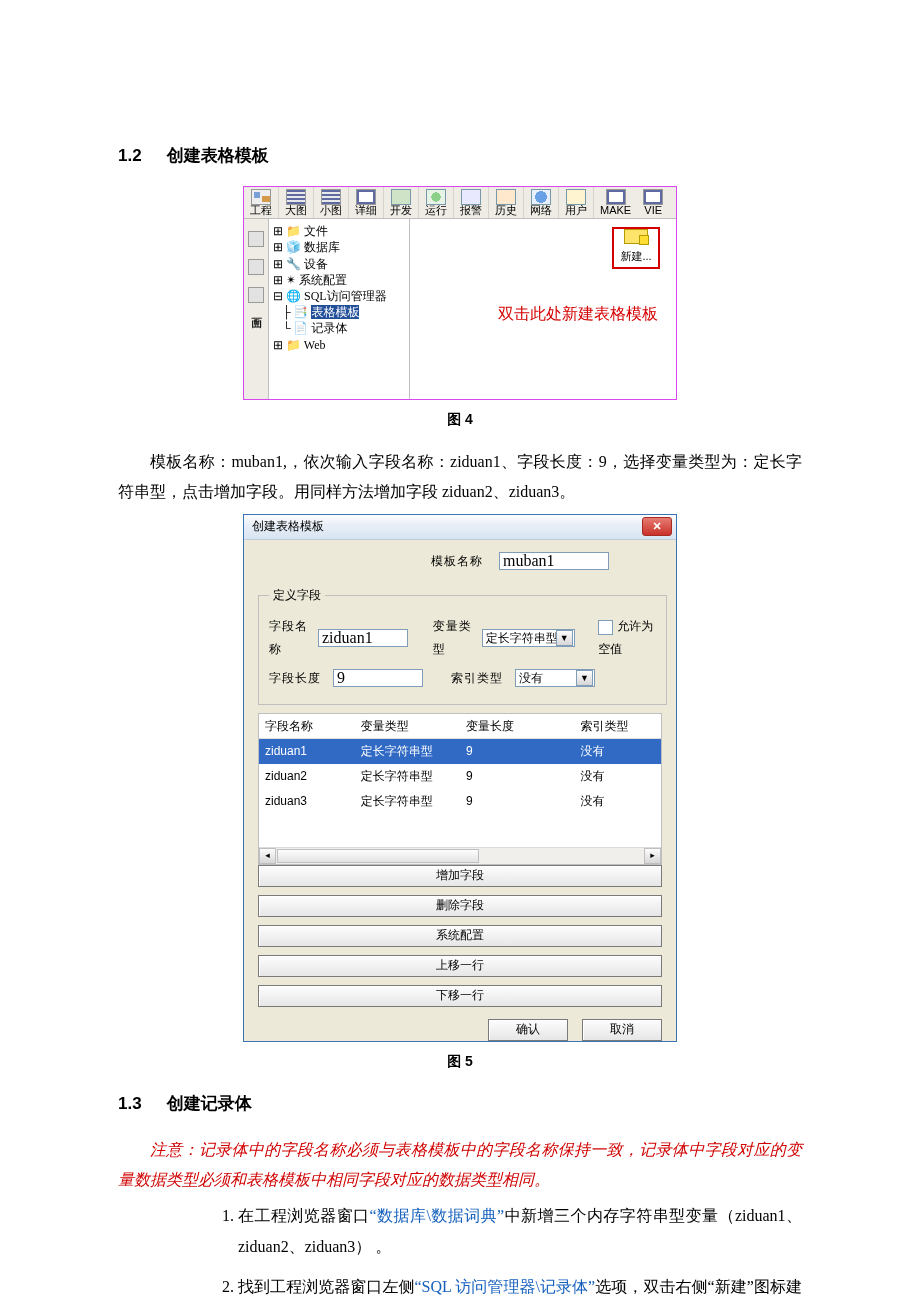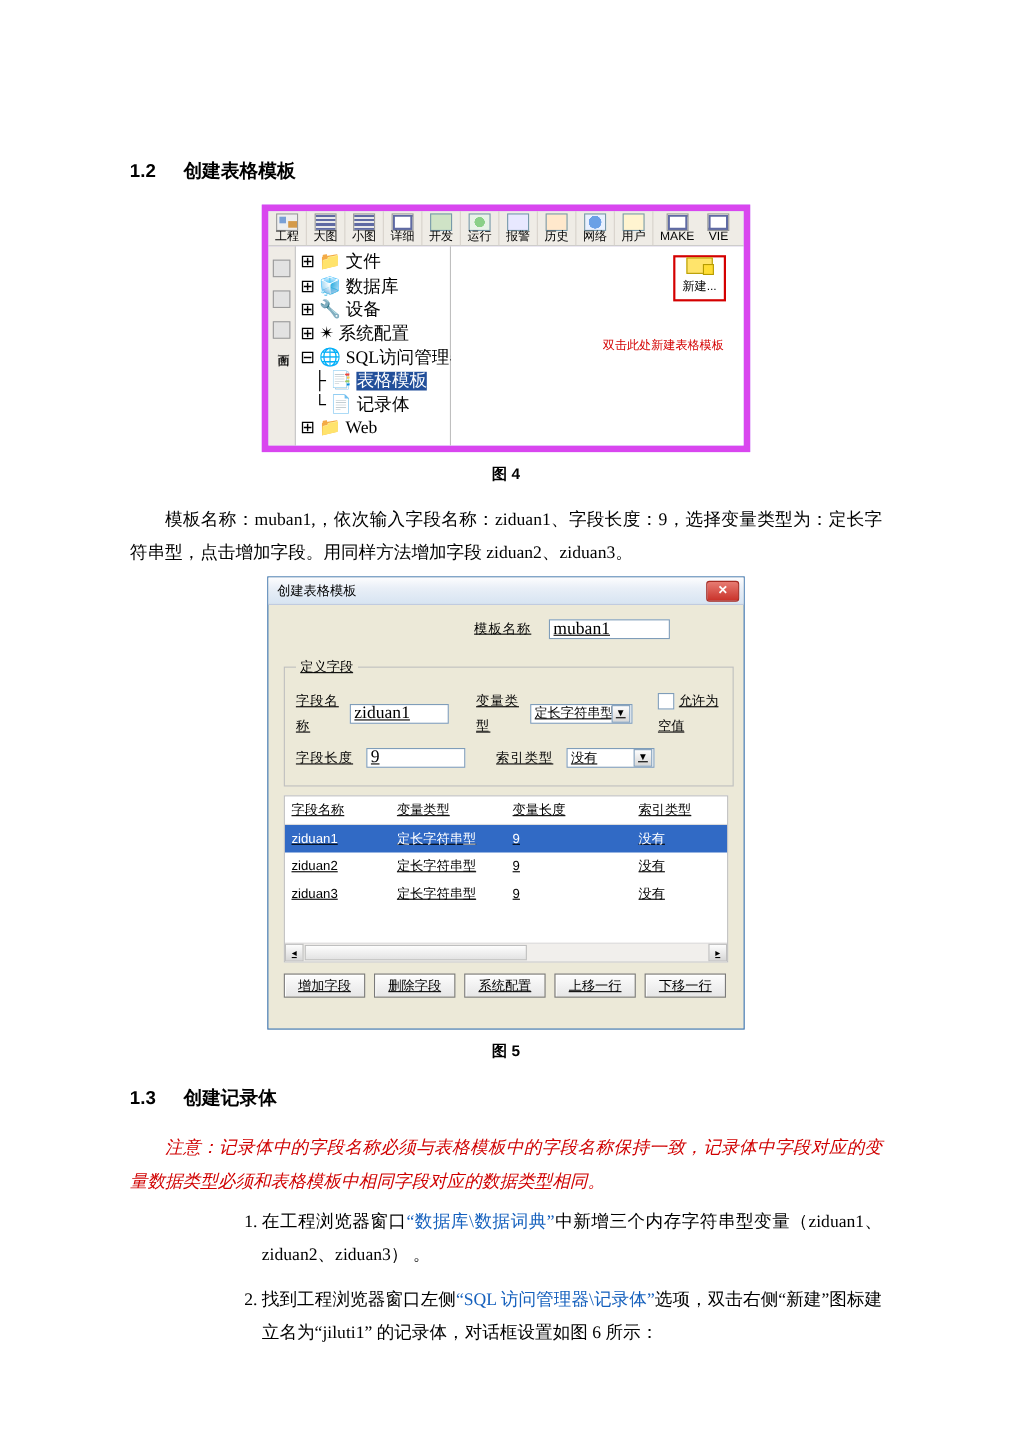--- a/index.html
+++ b/index.html
@@ -35,22 +35,22 @@
     font-family: "Microsoft YaHei", "SimHei", sans-serif;
     font-weight: bold;
     font-size: 14px;
     margin: 6px 0 14px 0;
   }
 
   
   .fig4 {
     width: 432px;
     margin: 8px auto 0 auto;
-    border: 6px solid #d946ef;
-    background: #c4b5fd;
+    border: 1px solid #d946ef;
+    background: #fdba74;
     font-family: "Microsoft YaHei", "SimSun", sans-serif;
     font-size: 11px;
     color: #000;
   }
   .fig4 .toolbar {
     display: flex;
     border-bottom: 1px solid #bfbfbf;
     background: #efece6;
   }
   .fig4 .tb {
@@ -77,42 +77,42 @@
   .fig4 .vtabs .tab { font-size:11px; line-height:1.05; writing-mode: vertical-rl; text-orientation: upright; padding:2px 0; }
   .fig4 .vtabs .ticon {
     width:14px; height:14px; border:1px solid #9a9a9a; background:#e2e2e2;
   }
   .fig4 .tree {
     width: 140px;
     background:#fff;
     padding: 4px 0;
     border-right: 1px solid #bfbfbf;
     font-family: "SimSun", serif;
-    font-size: 16px;
+    font-size: 12px;
     line-height: 1.35;
   }
   .fig4 .tree .row { white-space: pre; padding: 0 4px; }
   .fig4 .tree .sel { background:#224f9a; color:#fff; padding:0 0; }
   .fig4 .pane {
     flex:1;
     background:#fff;
     position:relative;
     min-height: 180px;
   }
   .fig4 .newbox {
     position:absolute; top:8px; right:16px;
     width:44px; height:38px;
     border:2px solid #d40000;
     display:flex; flex-direction:column; align-items:center; justify-content:center;
     gap:2px;
   }
   .fig4 .newbox .nic { width:22px; height:16px; background:#ffe46b; border:1px solid #b59b00; position:relative; }
   .fig4 .newbox .nic::after { content:""; position:absolute; right:-2px; bottom:-2px; width:8px; height:8px; background:#ffdd33; border:1px solid #b59b00; }
   .fig4 .newbox .nt { font-size:11px; }
-  .fig4 .hint { position:absolute; top:80px; right:18px; color:#d40000; font-size:11px; }
+  .fig4 .hint { position:absolute; top:80px; right:18px; color:#d40000; font-size:16px; }
 
   
   .pix { width:20px; height:14px; display:block; background:
     linear-gradient(#7aa0d6,#7aa0d6) 2px 2px/6px 6px no-repeat,
     linear-gradient(#d49a4a,#d49a4a) 10px 6px/8px 6px no-repeat,
     #eee; border:1px solid #999; }
   .pix2 { width:20px; height:14px; display:block; border:1px solid #999;
     background: repeating-linear-gradient(#5f6aa3 0 2px, #e9e9e9 2px 4px); }
   .pix3 { width:20px; height:14px; display:block; border:1px solid #999;
     background: linear-gradient(#fff,#fff); box-shadow: inset 2px 2px 0 #5f6aa3, inset -2px -2px 0 #5f6aa3;}
@@ -141,21 +141,21 @@
     font-family:"Tahoma","Microsoft YaHei",sans-serif;
   }
   .fig5 .titlebar .ttl { font-size:12px; }
   .fig5 .titlebar .close {
     width:28px; height:17px; border-radius:3px;
     background: linear-gradient(#e77b72,#c9322a);
     color:#fff; display:flex; align-items:center; justify-content:center;
     font-weight:bold; font-size:11px;
     border:1px solid #a52a22;
   }
-  .fig5 .content { padding: 10px 14px 28px 14px; text-decoration: underline; }
+  .fig5 .content { padding: 10px 14px 0 14px; }
   .fig5 .row { display:flex; align-items:center; gap:8px; margin-bottom:6px; }
   .fig5 .lbl { display:inline-block; width:56px; text-align:left; letter-spacing:1px; }
   .fig5 input.txt {
     height:18px; border:1px solid #7f9db9; background:#fff;
     font-family:"SimSun",serif; font-size:16px; padding:0 3px;
     box-sizing:border-box;
   }
   .fig5 .select {
     height:18px; border:1px solid #7f9db9; background:#fff;
     display:flex; align-items:center; justify-content:space-between;
@@ -187,21 +187,21 @@
   .fig5 .lrow.sel { background:#316ac5; color:#fff; }
   .fig5 .scrollrow {
     margin-top:auto; height:16px; border-top:1px solid #dcdcdc;
     display:flex; align-items:center;
     background:#f1efec;
   }
   .fig5 .scrollrow .sbtn { width:15px; height:14px; border:1px solid #bfbfbf; background:linear-gradient(#fdfdfd,#d7d7d7); display:flex; align-items:center; justify-content:center; font-size:9px; }
   .fig5 .scrollrow .thumb { flex:0 0 200px; height:12px; margin:0 1px; border:1px solid #bfbfbf; background:linear-gradient(#fdfdfd,#e3e3e3); }
   .fig5 .scrollrow .track { flex:1; }
 
-  .fig5 .btnrow { display:flex; gap:8px; margin-top:10px; justify-content:flex-start; }
+  .fig5 .btnrow { display:flex; gap:8px; justify-content:flex-start;flex-direction:column; }
   .fig5 .btnrow2 { display:flex; gap:14px; margin-top:12px; justify-content:flex-end; }
   .fig5 button.win {
     height:22px; padding:0 10px; min-width:74px;
     border:1px solid #7a7a7a; background:linear-gradient(#fdfdfd,#e6e6e6);
     font-family:"SimSun",serif; font-size:12px;
     box-shadow: inset 1px 1px 0 #fff;
   }
 
   
   ol.num {
@@ -402,20 +402,24 @@
       </div>
 
       <div class="btnrow">
         <button class="win">增加字段</button>
         <button class="win">删除字段</button>
         <button class="win">系统配置</button>
         <button class="win">上移一行</button>
         <button class="win">下移一行</button>
       </div>
 
+      <div class="btnrow2">
+        <button class="win" style="min-width:80px">确认</button>
+        <button class="win" style="min-width:80px">取消</button>
+      </div>
 
     </div>
   </div>
   <div class="caption">图 5</div>
 
   <div class="h2">
     <span class="num">1.3</span>
     <span>创建记录体</span>
   </div>
 

